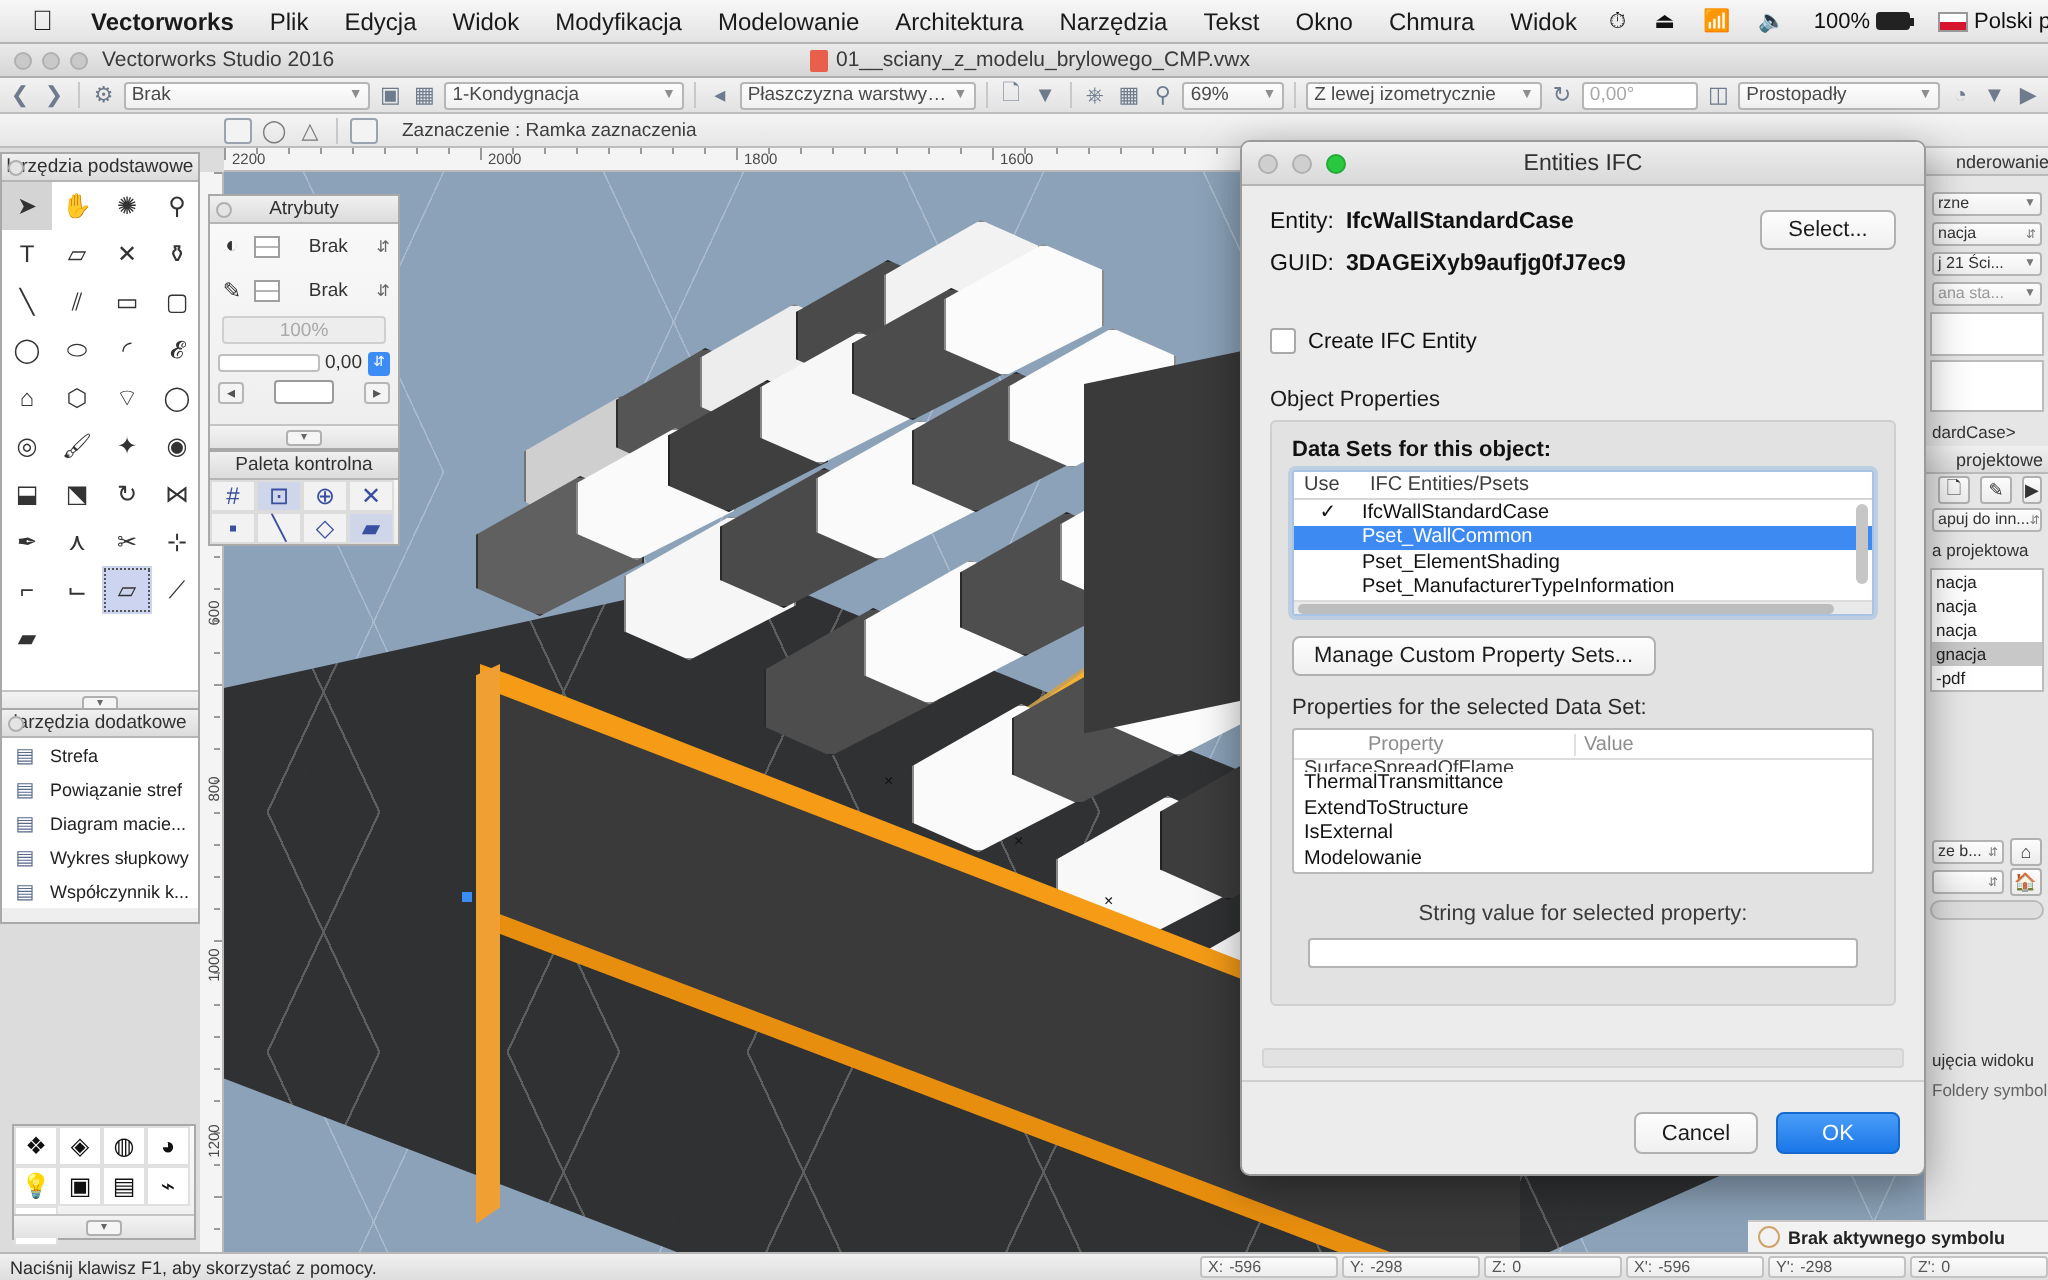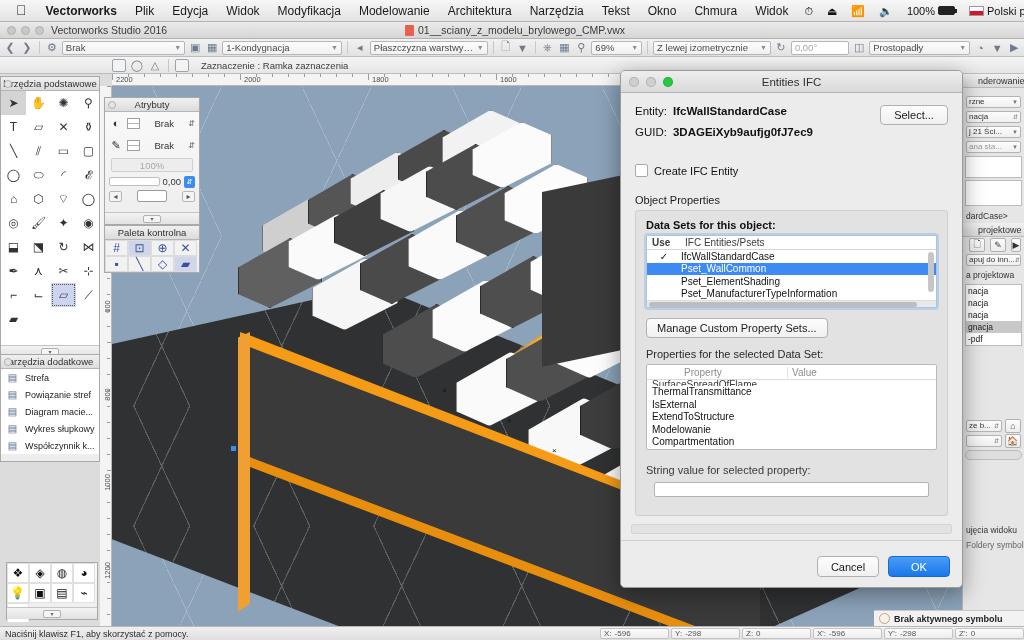--- a/index.html
+++ b/index.html
@@ -231,21 +231,21 @@
   .chkrow{display:flex;align-items:center;gap:6px;margin-top:26px;}
   .chk{width:13px;height:13px;background:#fff;border:1px solid #a9a9a9;border-radius:2px;}
   .group-lbl{font-size:11px;color:#1b1b1b;margin-top:17px;}
   .group-box{
     position:relative; margin-top:4px; background:#e2e2e2; border:1px solid #cfcfcf; border-radius:3px;
     padding:8px 10px 12px 10px;
   }
   .sub-lbl{font-size:11px;color:#111;font-weight:600;margin-bottom:4px;}
   .listbox{background:#fff;border:1px solid #a8c4e4;border-radius:2px; box-shadow:0 0 0 2px rgba(120,170,230,.35);}
   .lb-head{display:flex;height:14px;align-items:center;border-bottom:1px solid #d6d6d6;background:#fff;font-size:10px;color:#3c3c3c;}
-  .lb-head .c1{width:34px;padding-left:5px;font-weight:bold;}
+  .lb-head .c1{width:34px;padding-left:5px;}
   .lb-head .c2{flex:1;padding-left:4px;}
   .lb-row{display:flex;height:12.5px;align-items:center;font-size:10px;color:#111;}
   .lb-row.sel{background:#3d8bf2;color:#fff;}
   .lb-row .c1{width:34px;text-align:center;}
   .lb-row .c2{flex:1;}
   .lb-scrollv{position:absolute;right:2px;top:16px;width:6px;height:40px;background:#c6c6c6;border-radius:3px;}
   .lb-scrollh{height:7px;background:#e9e9e9;border-top:1px solid #dcdcdc; display:flex;align-items:center;padding:0 2px;}
   .lb-scrollh .thumb{height:5px;background:#bdbdbd;border-radius:3px;width:94%;}
   .plist{background:#fff;border:1px solid #b9b9b9;border-radius:2px;}
   .pl-head{display:flex;height:15px;align-items:center;border-bottom:1px solid #dcdcdc;font-size:10px;color:#8d8d8d;}
@@ -825,27 +825,26 @@
         <div style="margin-top:10px;font-size:11px;color:#2a2a2a">Properties for the selected Data Set:</div>
         <div class="plist" style="margin-top:4px">
           <div class="pl-head">
             <span class="pc1">Property</span>
             <span class="pc2">Value</span>
             <span class="pc3"></span>
           </div>
           <div id="plrows">
               <div class="pl-row clip">SurfaceSpreadOfFlame</div>
               <div class="pl-row">ThermalTransmittance</div>
+              <div class="pl-row">ExtendToStructure</div>
               <div class="pl-row">IsExternal</div>
-              <div class="pl-row">ExtendToStructure</div>
               <div class="pl-row">Modelowanie</div>
-              <div class="pl-row">Compartmentation</div>
             </div>
         </div>
-        <div class="strlbl" style="text-align:left">String value for selected property:</div>
+        <div class="strlbl" style="text-align:center">String value for selected property:</div>
         <div class="strfield" style="margin:6px 8px 6px 8px" placeholder=""></div>
       </div>
       <div class="gap-strip"></div>
       <div class="dlg-sep"></div>
       <div class="dlg-foot">
         <div class="btn">Cancel</div>
         <div class="btn primary">OK</div>
       </div>
     </div>
   </div>

